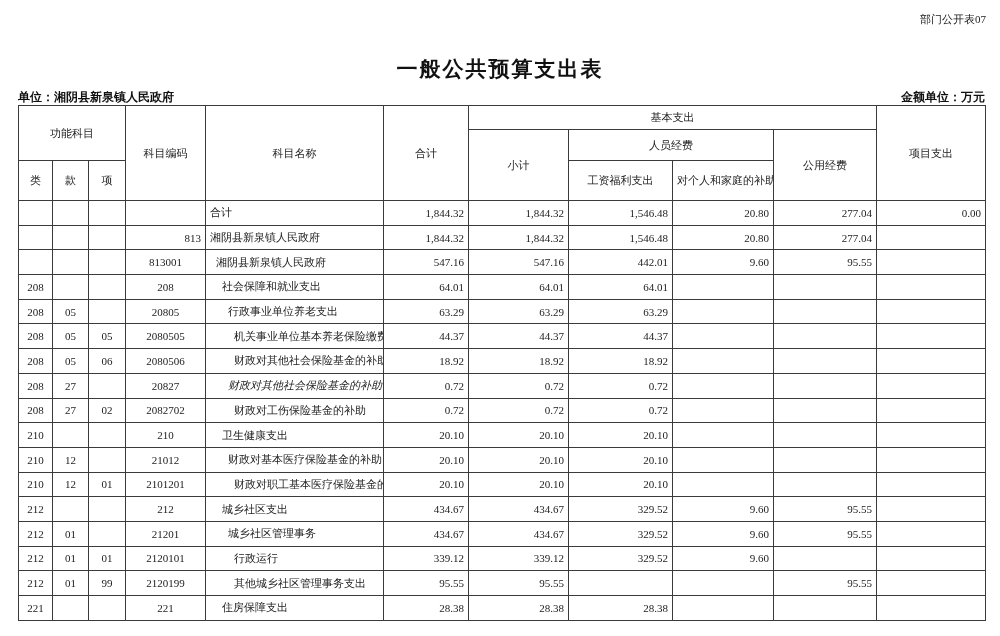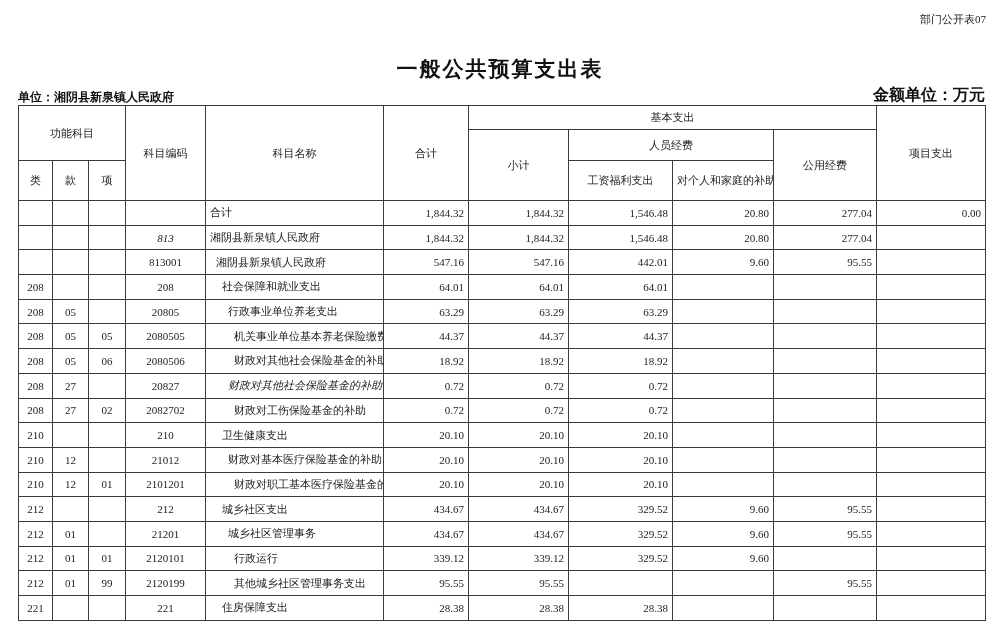--- a/index.html
+++ b/index.html
@@ -12,36 +12,36 @@
   }
   .page-title{
     position:absolute;top:42px;left:0;width:100%;text-align:center;
     font-size:21px;font-weight:bold;letter-spacing:2px;color:#111;margin-top:13px;
   }
   .meta-row{
     position:absolute;top:90px;left:18px;right:15px;height:16px;
     display:flex;justify-content:space-between;align-items:flex-end;
   }
   .meta-left{font-size:12px;font-weight:bold;color:#111;}
-  .meta-right{font-size:16px;font-weight:bold;color:#111;}
+  .meta-right{font-size:12px;font-weight:bold;color:#111;}
   table.budget{
     position:absolute;left:18px;top:105px;width:967px;
     border-collapse:collapse;table-layout:fixed;font-size:11px;color:#222;
   }
   table.budget th,table.budget td{
     border:1px solid #3a3a3a;padding:0 4px;overflow:hidden;white-space:nowrap;
     font-weight:normal;vertical-align:middle;
   }
   table.budget th{text-align:center;}
   tr.hdr1{height:24px;}
   tr.hdr2{height:31px;}
   tr.hdr3{height:40px;}
   tr.data-row{height:24.7px;}
   td.c{text-align:center;}
-  td.l{text-align:center;padding-left:3px;font-style:italic;}
+  td.l{text-align:right;padding-left:3px;}
   td.num{text-align:right;padding-right:6px;}
   td.name{text-align:left;}
 </style>
 </head>
 <body>
 
 <div class="canvas">
 
   <div class="corner-label">部门公开表07</div>
 

